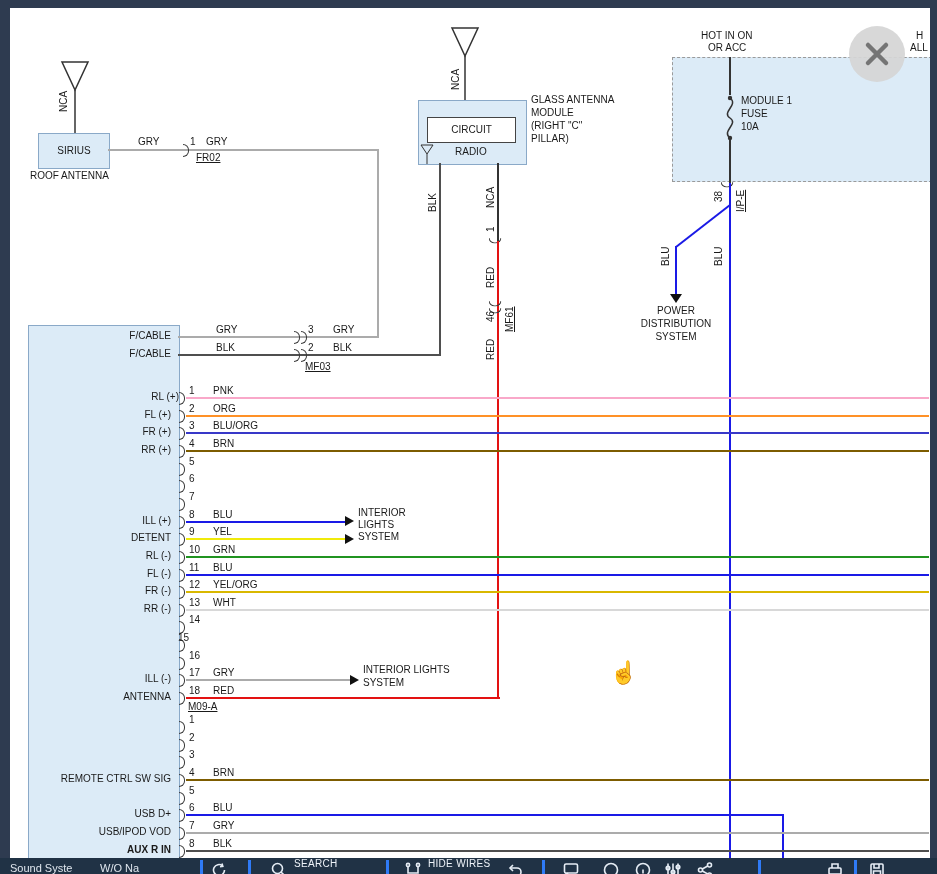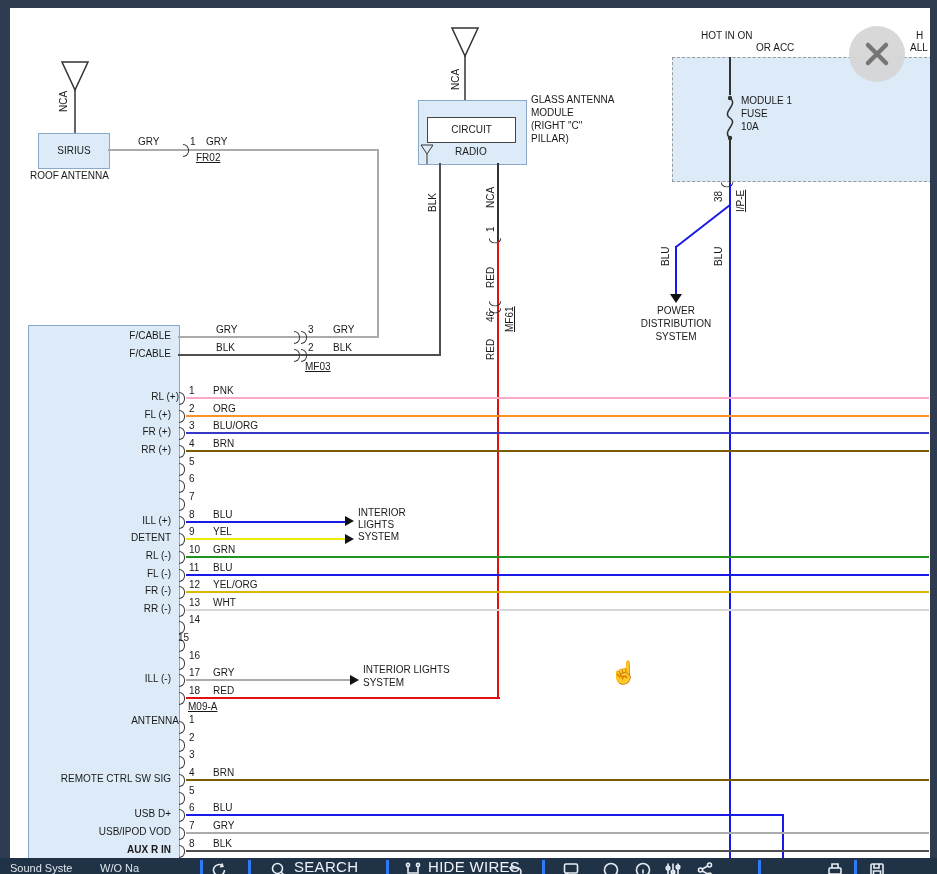--- a/index.html
+++ b/index.html
@@ -13,21 +13,21 @@
        border-radius:0 6px 6px 0;background:transparent;}
   .arcv{transform:rotate(90deg);}
   .bluebox{position:absolute;background:#dcebf7;border:1px solid #8aa9c8;}
   .wire{position:absolute;height:2px;}
   .u{text-decoration:underline;}
   .strip{position:absolute;background:#2e3b50;z-index:30;}
   #toolbar{position:absolute;left:0;top:858px;width:937px;height:16px;background:#203245;
            overflow:hidden;z-index:40;}
   .tsep{position:absolute;width:3px;height:22px;background:#2f7bf7;top:2px;}
   .ticon{position:absolute;top:3px;}
-  .tlabel{position:absolute;font-size:15px;color:#eef3f9;top:0;letter-spacing:.3px;white-space:nowrap;}
+  .tlabel{position:absolute;font-size:10px;color:#eef3f9;top:0;letter-spacing:.3px;white-space:nowrap;}
   .ttext{position:absolute;font-size:11px;color:#dfe6ee;top:4px;white-space:nowrap;}
   .arrow-r{position:absolute;width:0;height:0;border-top:5px solid transparent;
            border-bottom:5px solid transparent;border-left:9px solid #111;}
   .arrow-d{position:absolute;width:0;height:0;border-left:6px solid transparent;
            border-right:6px solid transparent;border-top:9px solid #111;}
 </style>
 </head>
 <body>
 
 <div id="app">
@@ -76,21 +76,21 @@
   <span class="vtext" style="left:485px;top:232px;">1</span>
   <div class="wire" style="left:497px;top:241px;width:2px;height:458px;background:#e31212;"></div>
   <span class="vtext" style="left:485px;top:288px;">RED</span>
   <div class="arc arcv" style="left:492px;top:297px;"></div>
   <div class="arc arcv" style="left:492px;top:304px;"></div>
   <span class="vtext" style="left:485px;top:322px;">46</span>
   <span class="vtext u" style="left:504px;top:332px;">MF61</span>
   <span class="vtext" style="left:485px;top:360px;">RED</span>
 
   <span class="lbl" style="left:701px;top:30px;">HOT IN ON</span>
-  <span class="lbl" style="left:708px;top:42px;margin-left:48px;">OR ACC</span>
+  <span class="lbl" style="left:708px;top:42px;">OR ACC</span>
   <span class="lbl" style="left:916px;top:30px;">H</span>
   <span class="lbl" style="left:910px;top:42px;">ALL</span>
   <div class="abs" style="left:672px;top:57px;width:258px;height:123px;background:#dcebf7;border:1.5px dashed #9a9a9a;"></div>
   <div class="wire" style="left:729px;top:57px;width:2px;height:38px;background:#333;"></div>
   <svg class="abs" style="left:719px;top:93px;" width="22" height="52">
     <circle cx="11" cy="5" r="2.2" fill="#333"></circle>
     <path d="M11 5 C20 12 2 19 11 25 C20 31 2 38 11 45" stroke="#333" stroke-width="1.5" fill="none"></path>
     <circle cx="11" cy="45" r="2.2" fill="#333"></circle>
   </svg>
   <div class="wire" style="left:729px;top:139px;width:2px;height:44px;background:#333;"></div>
@@ -206,21 +206,21 @@
       <div class="arc" style="left: 179px; top: 656.75px;"></div>
       <span class="lbl" style="left: 189px; top: 649.75px;">16</span>
       <div class="arc" style="left: 179px; top: 674.4px;"></div>
       <span class="lbl" style="left: 189px; top: 667.4px;">17</span>
       <span class="lbl" style="left: 213px; top: 667.4px;">GRY</span>
       <span class="lbl" style="left: 30px; top: 673.4px; width: 141px; text-align: right;">ILL (-)</span>
       <div class="wire" style="left: 186px; top: 679.4px; width: 164px; background: rgb(171, 171, 171);"></div>
       <div class="arc" style="left: 179px; top: 692.05px;"></div>
       <span class="lbl" style="left: 189px; top: 685.05px;">18</span>
       <span class="lbl" style="left: 213px; top: 685.05px;">RED</span>
-      <span class="lbl" style="left: 38px; top: 691.05px; width: 141px; text-align: right; margin-top: 24px;">ANTENNA</span>
+      <span class="lbl" style="left: 30px; top: 691.05px; width: 141px; text-align: right;">ANTENNA</span>
       <div class="wire" style="left: 186px; top: 697.05px; width: 314px; background: rgb(227, 18, 18);"></div>
       <div class="arc" style="left: 179px; top: 721px;"></div>
       <span class="lbl" style="left: 189px; top: 714px;">1</span>
       <div class="arc" style="left: 179px; top: 738.65px;"></div>
       <span class="lbl" style="left: 189px; top: 731.65px;">2</span>
       <div class="arc" style="left: 179px; top: 756.3px;"></div>
       <span class="lbl" style="left: 189px; top: 749.3px;">3</span>
       <div class="arc" style="left: 179px; top: 773.95px;"></div>
       <span class="lbl" style="left: 189px; top: 766.95px;">4</span>
       <span class="lbl" style="left: 213px; top: 766.95px;">BRN</span>

